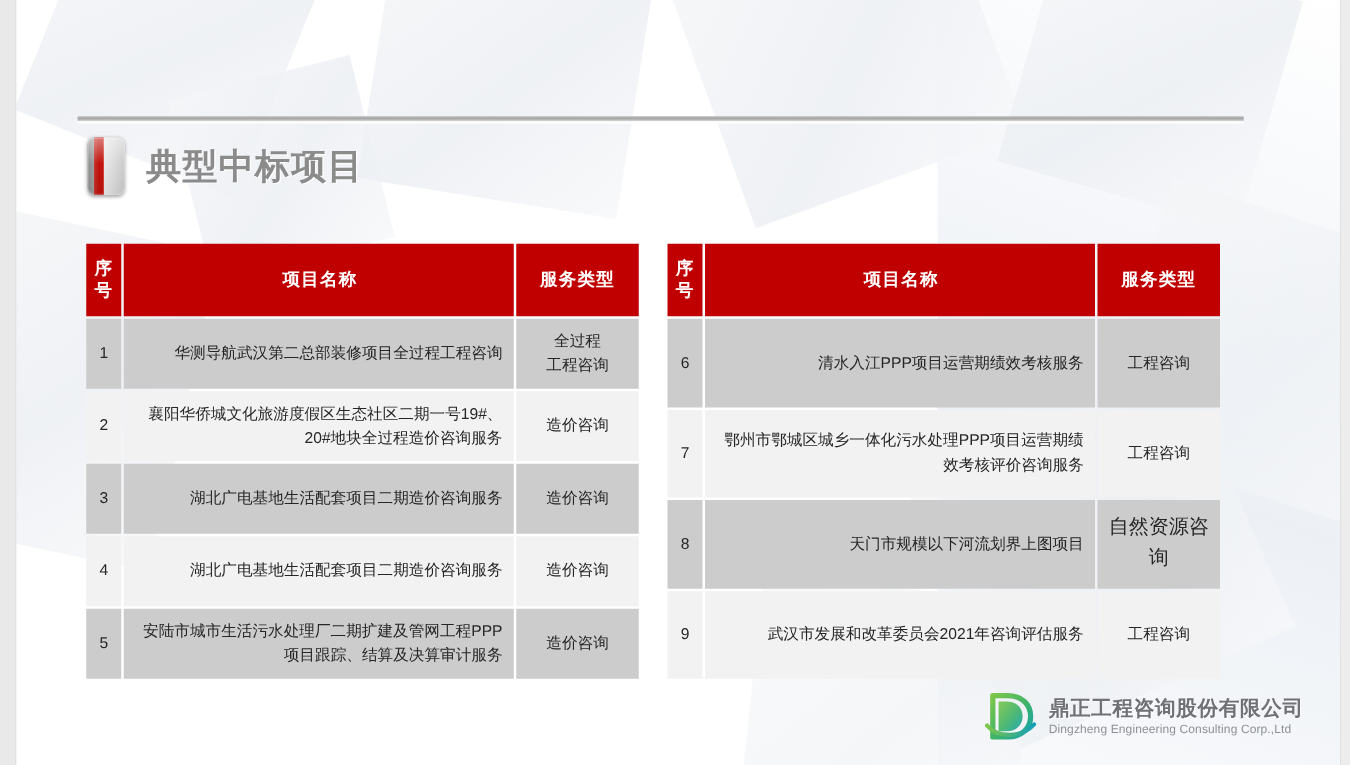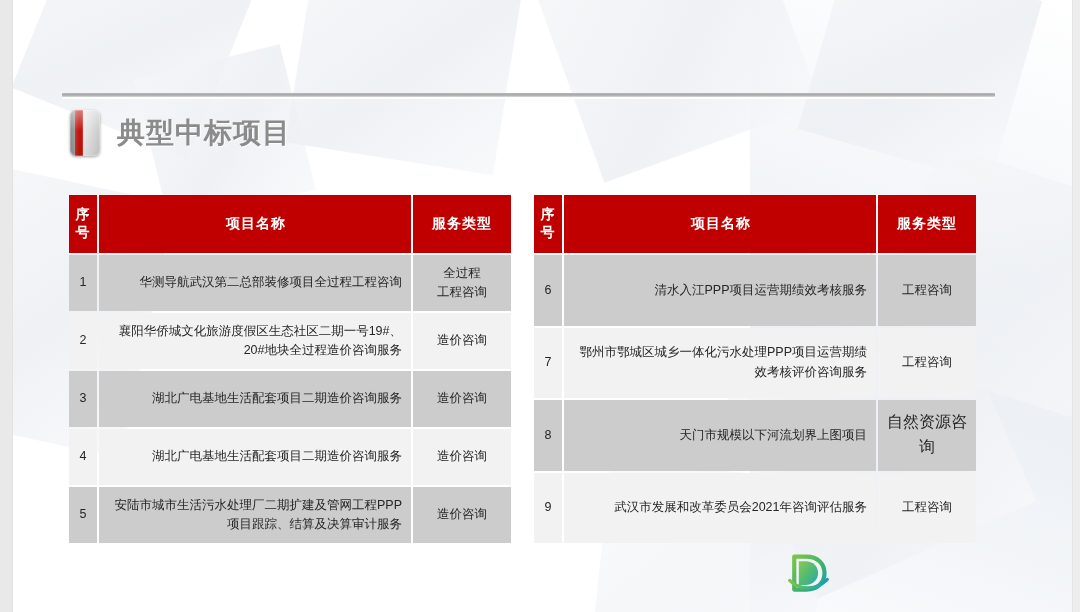--- a/index.html
+++ b/index.html
@@ -287,15 +287,19 @@
         </linearGradient>
         <linearGradient id="lg2" x1="0" y1="0" x2="1" y2="0">
           <stop offset="0%" stop-color="#7CC64A"></stop>
           <stop offset="100%" stop-color="#129FB6"></stop>
         </linearGradient>
       </defs>
       <path d="M9 5 L22 5 C35 5 42 13 42 23 C42 33 35 41 22 41 L9 41 Z" fill="none" stroke="url(#lg1)" stroke-width="4.6" stroke-linejoin="round"></path>
       <path d="M14 10 L21 10 C30 10 35 16 35 23 C35 30 30 36 21 36 L14 36 Z" fill="url(#lg1)" opacity=".92"></path>
       <path d="M4 31 C13 41 33 43 45 30" fill="none" stroke="url(#lg2)" stroke-width="3.6" stroke-linecap="round"></path>
     </svg>
+    <div class="logo-text">
+      <div class="logo-cn">鼎正工程咨询股份有限公司</div>
+      <div class="logo-en">Dingzheng Engineering Consulting Corp.,Ltd</div>
+    </div>
   </div>
 
 </div>
 
 </body></html>

